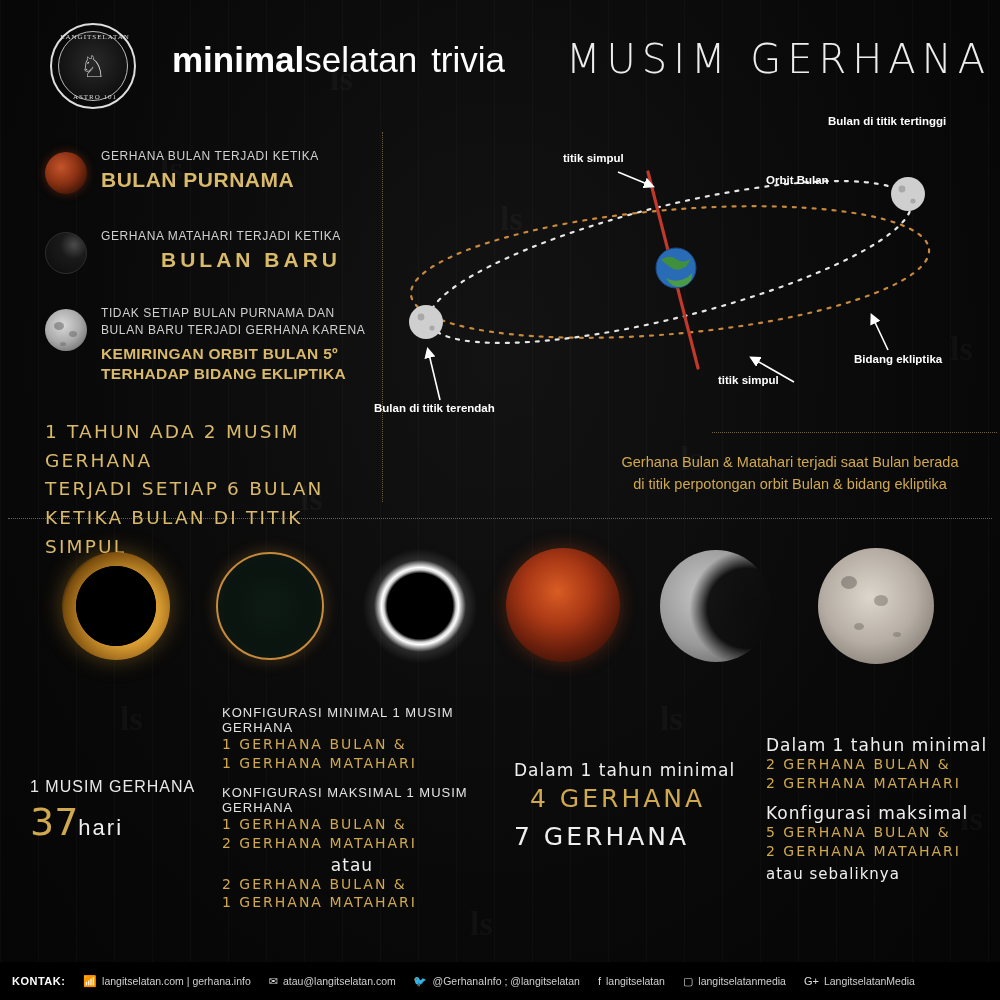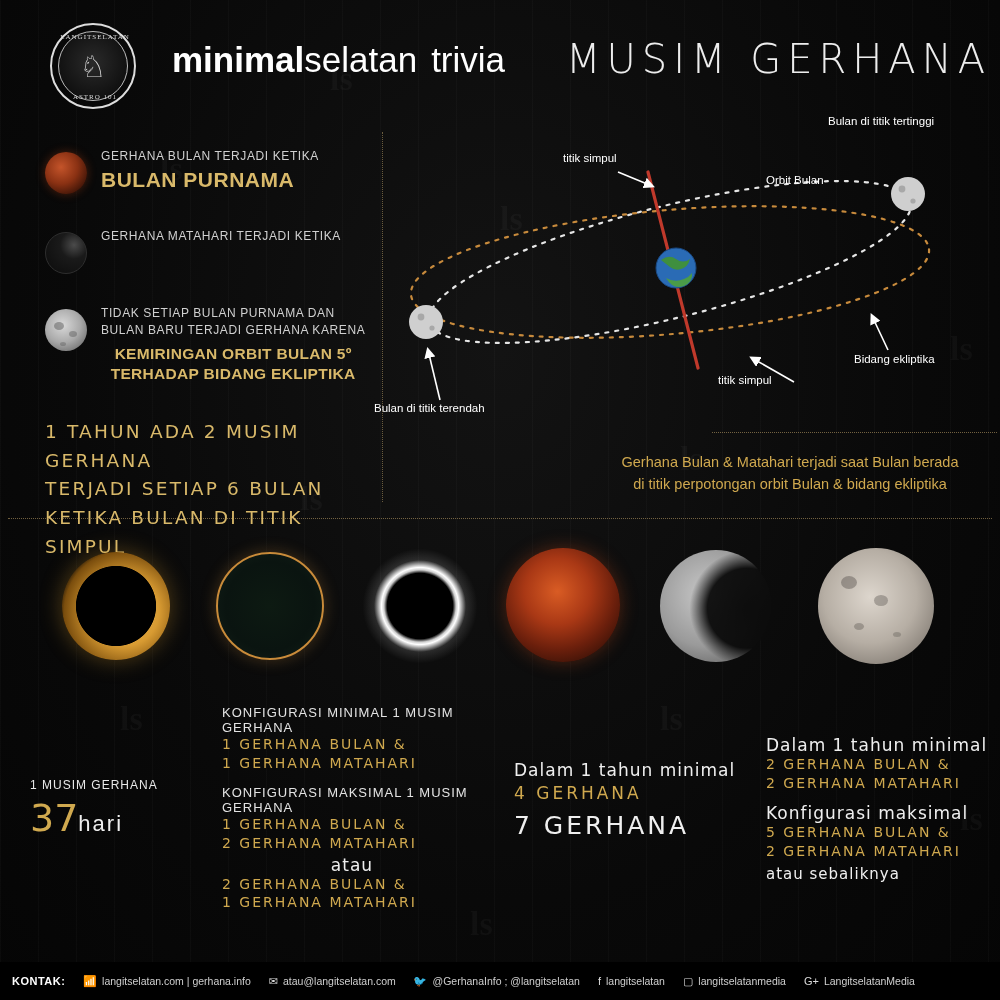--- a/index.html
+++ b/index.html
@@ -90,38 +90,38 @@
     content: ""; position: absolute; left: 22%; top: 30%;
     width: 10px; height: 8px; border-radius: 50%;
     background: rgba(90,90,90,0.5);
     box-shadow: 14px 8px 0 -1px rgba(90,90,90,0.45), 4px 18px 0 -2px rgba(90,90,90,0.4);
   }
   .cap { font-size: 12px; color: #d0d0d0; letter-spacing: 0.6px; line-height: 1.45; }
   .big-gold {
     font-size: 21px; color: #d9b96a; font-weight: bold; letter-spacing: 0.5px;
   }
   .big-gold.sp { letter-spacing: 4px; }
-  .gold-line { font-size: 15.5px; color: #d9b96a; font-weight: bold; letter-spacing: 0.3px; line-height: 1.3; text-align: center; }
+  .gold-line { font-size: 15.5px; color: #d9b96a; font-weight: bold; letter-spacing: 0.3px; line-height: 1.3; }
 
   #season-block { position: absolute; left: 45px; top: 418px; width: 330px; }
   #season-block div {
     color: #d9b96a; font-size: 18.5px; letter-spacing: 2.2px; line-height: 1.55;
     font-family: "DejaVu Sans", sans-serif;
   }
 
   .divider-h {
     position: absolute; height: 0; border-top: 1px dotted rgba(200,170,110,0.55);
   }
   .divider-v {
     position: absolute; width: 0; border-left: 1px dotted rgba(200,170,110,0.5);
   }
 
   
   #orbit { position: absolute; left: 380px; top: 110px; width: 620px; height: 320px; }
-  .lbl { position: absolute; font-size: 11.5px; font-weight: normal; color: #ffffff; }
+  .lbl { position: absolute; font-size: 11.5px; font-weight: bold; color: #ffffff; }
 
   #note {
     position: absolute; left: 590px; top: 452px; width: 400px;
     text-align: center; color: #d0a94f; font-size: 14.5px; line-height: 1.5;
     font-family: "Liberation Sans", sans-serif;
   }
 
   
   .photo { position: absolute; border-radius: 50%; }
   #p1 {
@@ -167,21 +167,21 @@
     box-shadow: 32px 18px 0 -1px rgba(90,85,80,0.4), 10px 44px 0 -3px rgba(90,85,80,0.38), 48px 52px 0 -4px rgba(90,85,80,0.35);
   }
 
   
   .b-label { font-size: 13px; color: #e3e3e3; letter-spacing: 1px; }
   .b-gold { font-size: 14px; color: #d0a94f; letter-spacing: 2px; line-height: 1.35; font-family:"DejaVu Sans", sans-serif; }
   .b-white { font-size: 17px; color: #efefef; letter-spacing: 1px; font-family:"DejaVu Sans", sans-serif; }
   .b-center { text-align: center; }
 
   #blk1 { position: absolute; left: 30px; top: 778px; width: 180px; }
-  #blk1 .t1 { font-size: 12px; color: #e8e8e8; letter-spacing: 1px; }
+  #blk1 .t1 { font-size: 16px; color: #e8e8e8; letter-spacing: 1px; }
   #blk1 .t2 { margin-top: 4px; }
   #blk1 .num { font-size: 38px; color: #d0a94f; font-family:"DejaVu Sans", sans-serif; }
   #blk1 .unit { font-size: 22px; color: #efefef; letter-spacing: 2px; }
 
   #blk2 { position: absolute; left: 222px; top: 705px; width: 260px; }
   #blk3 { position: absolute; left: 514px; top: 760px; width: 230px; }
   #blk4 { position: absolute; left: 766px; top: 735px; width: 230px; }
 
   
   #footer {
@@ -229,20 +229,21 @@
     <div style="position:absolute;left:56px;top:0;">
       <div class="cap">GERHANA BULAN TERJADI KETIKA</div>
       <div class="big-gold" style="margin-top:3px;">BULAN PURNAMA</div>
     </div>
   </div>
 
   <div class="row" style="left:45px;top:228px;width:330px;height:60px;text-align:right;">
     <div class="moon moon-new" style="left:0;top:4px;"></div>
     <div style="position:absolute;left:56px;top:0;">
       <div class="cap">GERHANA MATAHARI TERJADI KETIKA</div>
+      <div class="big-gold sp" style="margin-top:3px;">BULAN BARU</div>
     </div>
   </div>
 
   <div class="row" style="left:45px;top:305px;width:340px;height:90px;">
     <div class="moon moon-full" style="left:0;top:4px;"></div>
     <div style="position:absolute;left:56px;top:0;">
       <div class="cap">TIDAK SETIAP BULAN PURNAMA DAN</div>
       <div class="cap">BULAN BARU TERJADI GERHANA KARENA</div>
       <div class="gold-line" style="margin-top:4px;">KEMIRINGAN ORBIT BULAN 5º</div>
       <div class="gold-line">TERHADAP BIDANG EKLIPTIKA</div>
@@ -328,21 +329,21 @@
     <div class="b-label" style="margin-top:12px;">KONFIGURASI MAKSIMAL 1 MUSIM GERHANA</div>
     <div class="b-gold">1 GERHANA BULAN &amp;</div>
     <div class="b-gold">2 GERHANA MATAHARI</div>
     <div class="b-white b-center" style="margin-top:2px;">atau</div>
     <div class="b-gold">2 GERHANA BULAN &amp;</div>
     <div class="b-gold">1 GERHANA MATAHARI</div>
   </div>
 
   <div id="blk3">
     <div class="b-white">Dalam 1 tahun minimal</div>
-    <div class="b-gold" style="font-size:17px;letter-spacing:3px;margin:2px 0 6px;">4 GERHANA</div>
+    <div class="b-gold" style="font-size:25px;letter-spacing:3px;margin:2px 16px 6px;">4 GERHANA</div>
     <div class="b-white" style="font-size:25px;letter-spacing:3px;margin-top:2px;">7 GERHANA</div>
   </div>
 
   <div id="blk4">
     <div class="b-white">Dalam 1 tahun minimal</div>
     <div class="b-gold">2 GERHANA BULAN &amp;</div>
     <div class="b-gold">2 GERHANA MATAHARI</div>
     <div class="b-white" style="margin-top:10px;">Konfigurasi maksimal</div>
     <div class="b-gold">5 GERHANA BULAN &amp;</div>
     <div class="b-gold">2 GERHANA MATAHARI</div>

